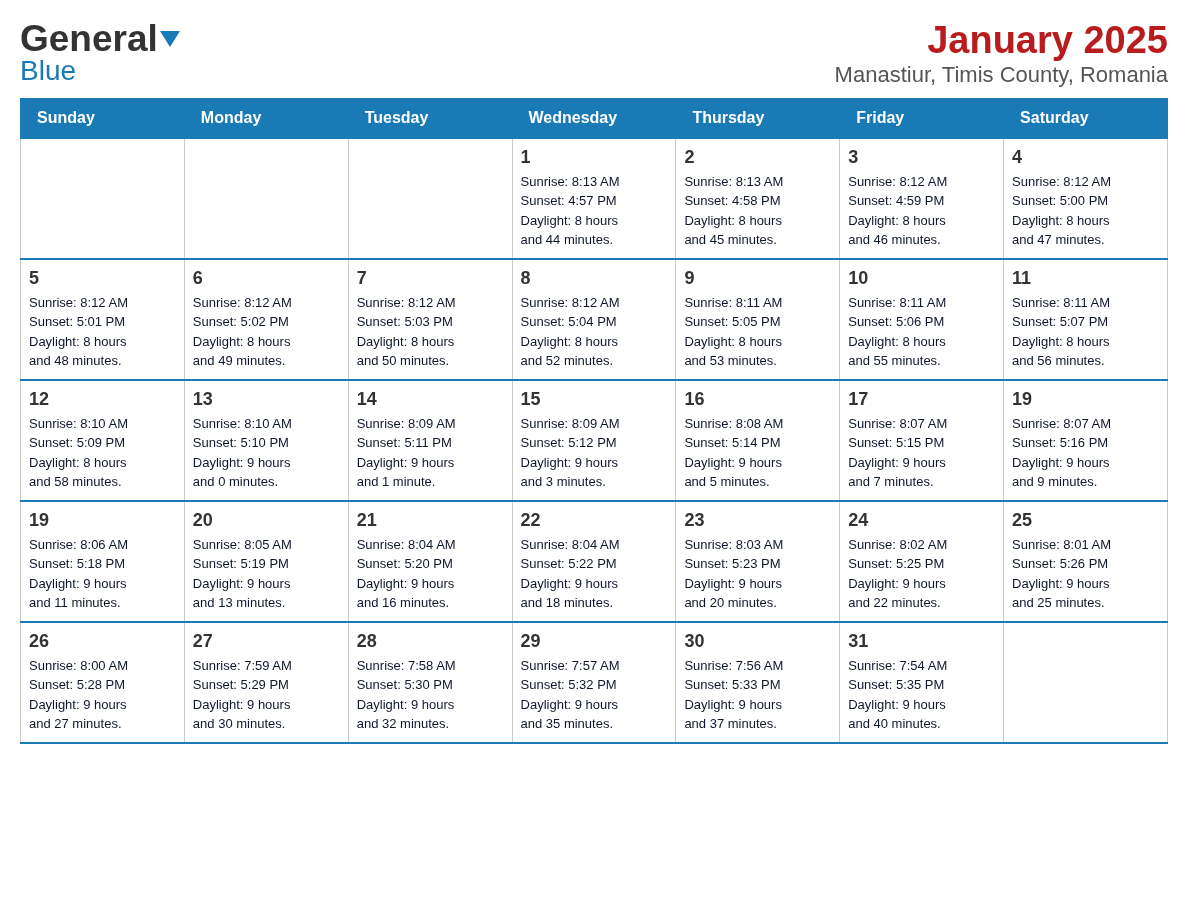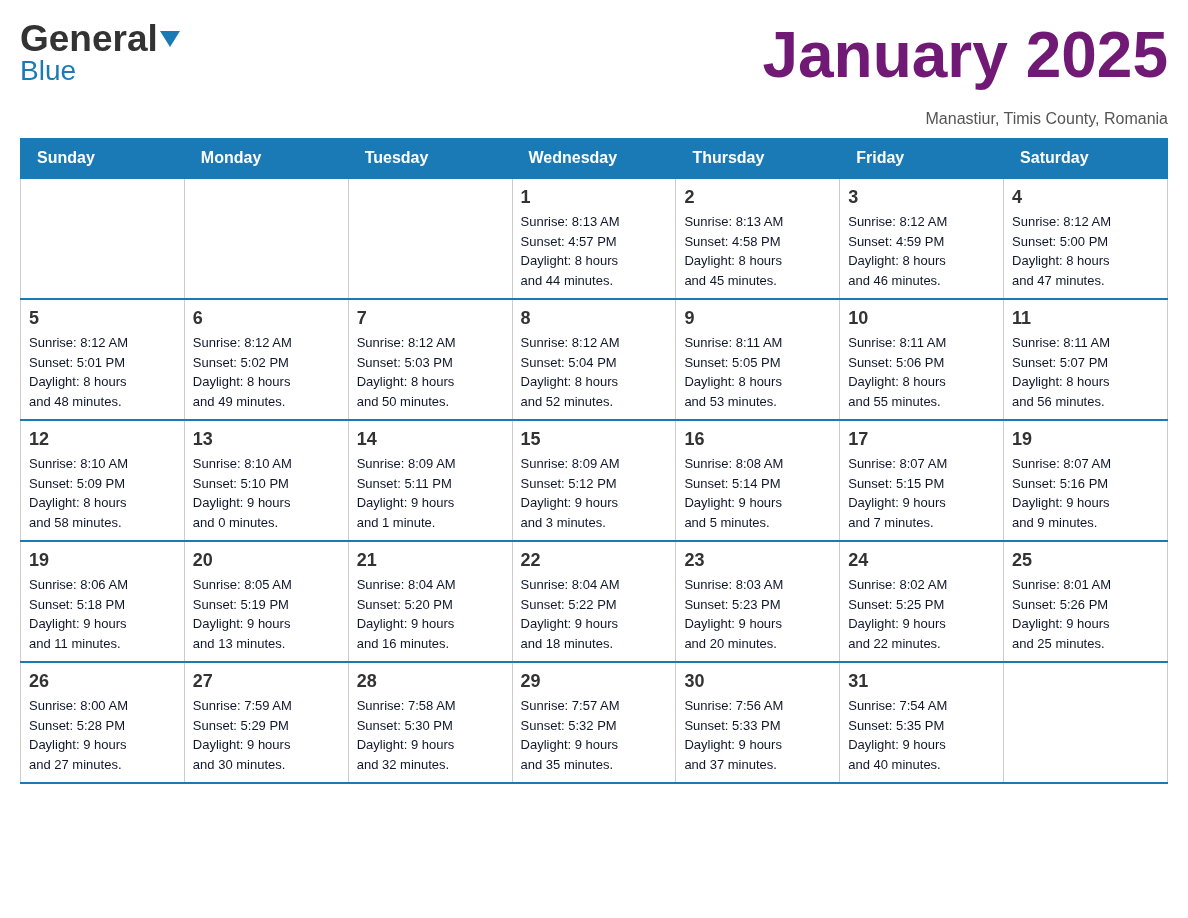--- a/index.html
+++ b/index.html
@@ -44,29 +44,29 @@
       vertical-align: middle;
     }
     .logo-line {
       display: flex;
       align-items: center;
     }
     .title-section {
       text-align: right;
     }
     .month-title {
-      font-size: 64px;
-      font-weight: bold;
-      color: #701a75;
+      font-size: 38px;
+      font-weight: bold;
+      color: #b91c1c;
       line-height: 1.1;
     }
     .location-title {
-      font-size: 16px;
+      font-size: 22px;
       color: #555;
-      margin-top: 20px;
+      margin-top: 0;
     }
     .calendar-table {
       width: 100%;
       border-collapse: collapse;
       margin-top: 10px;
     }
     .calendar-table th {
       background-color: #1a7ab5;
       color: #fff;
       font-size: 16px;

